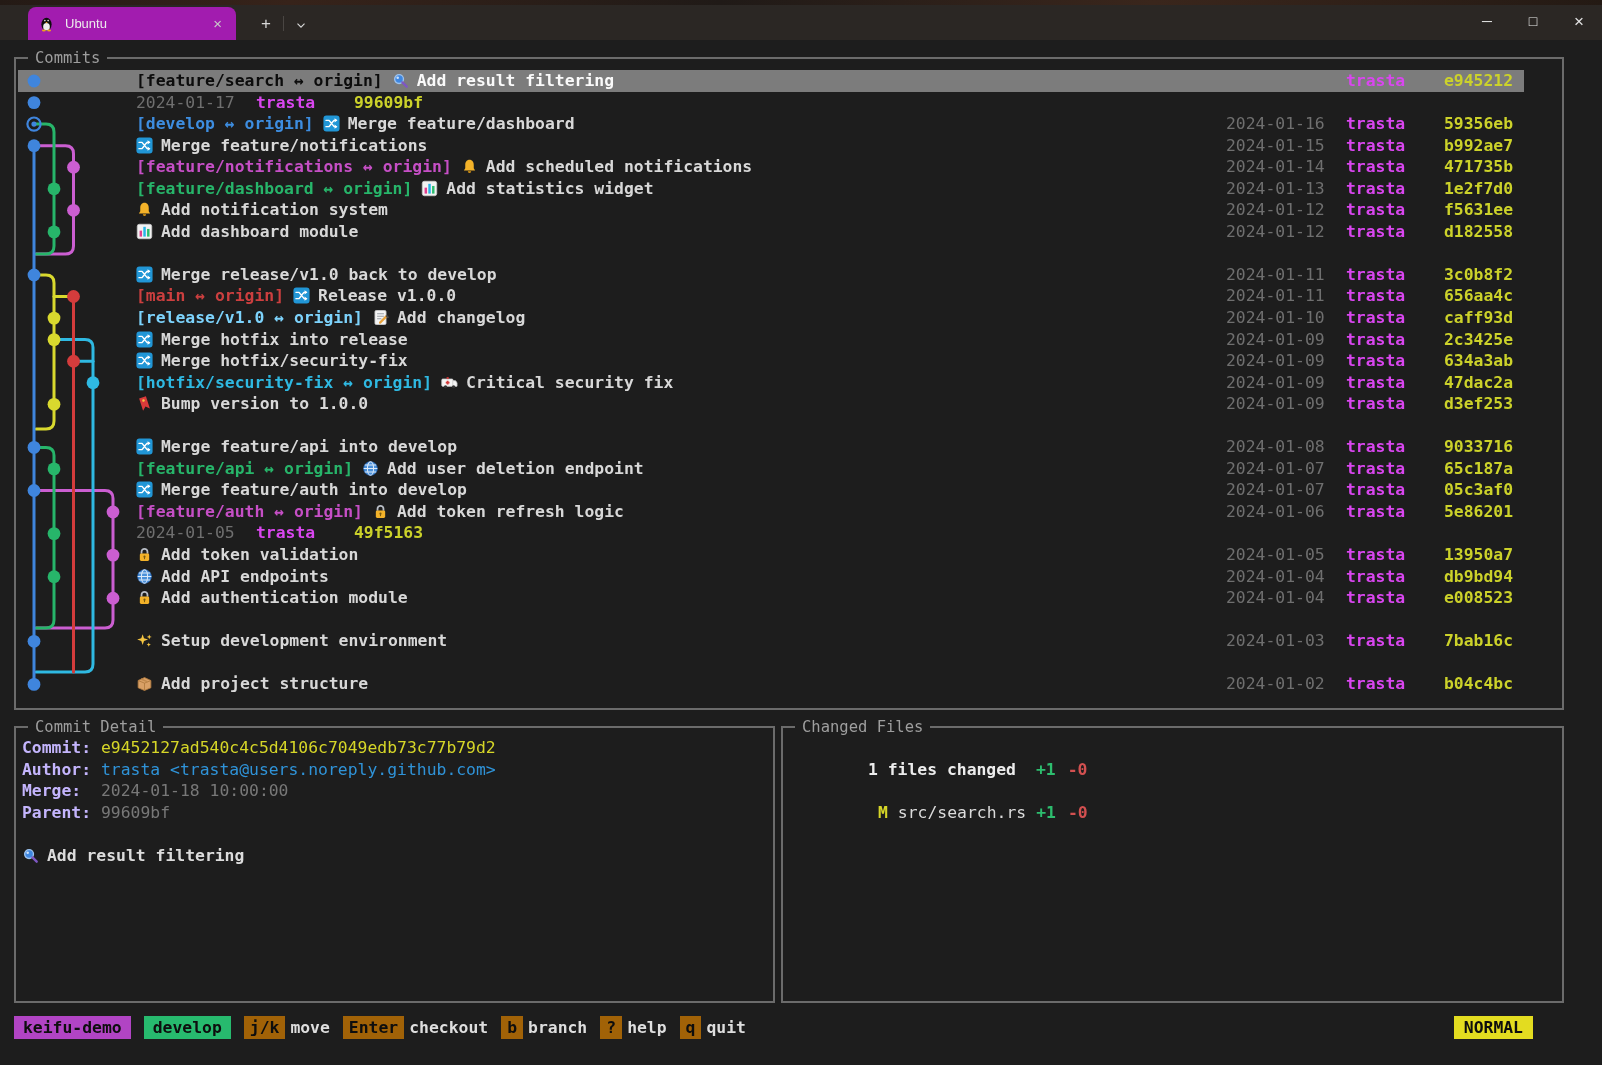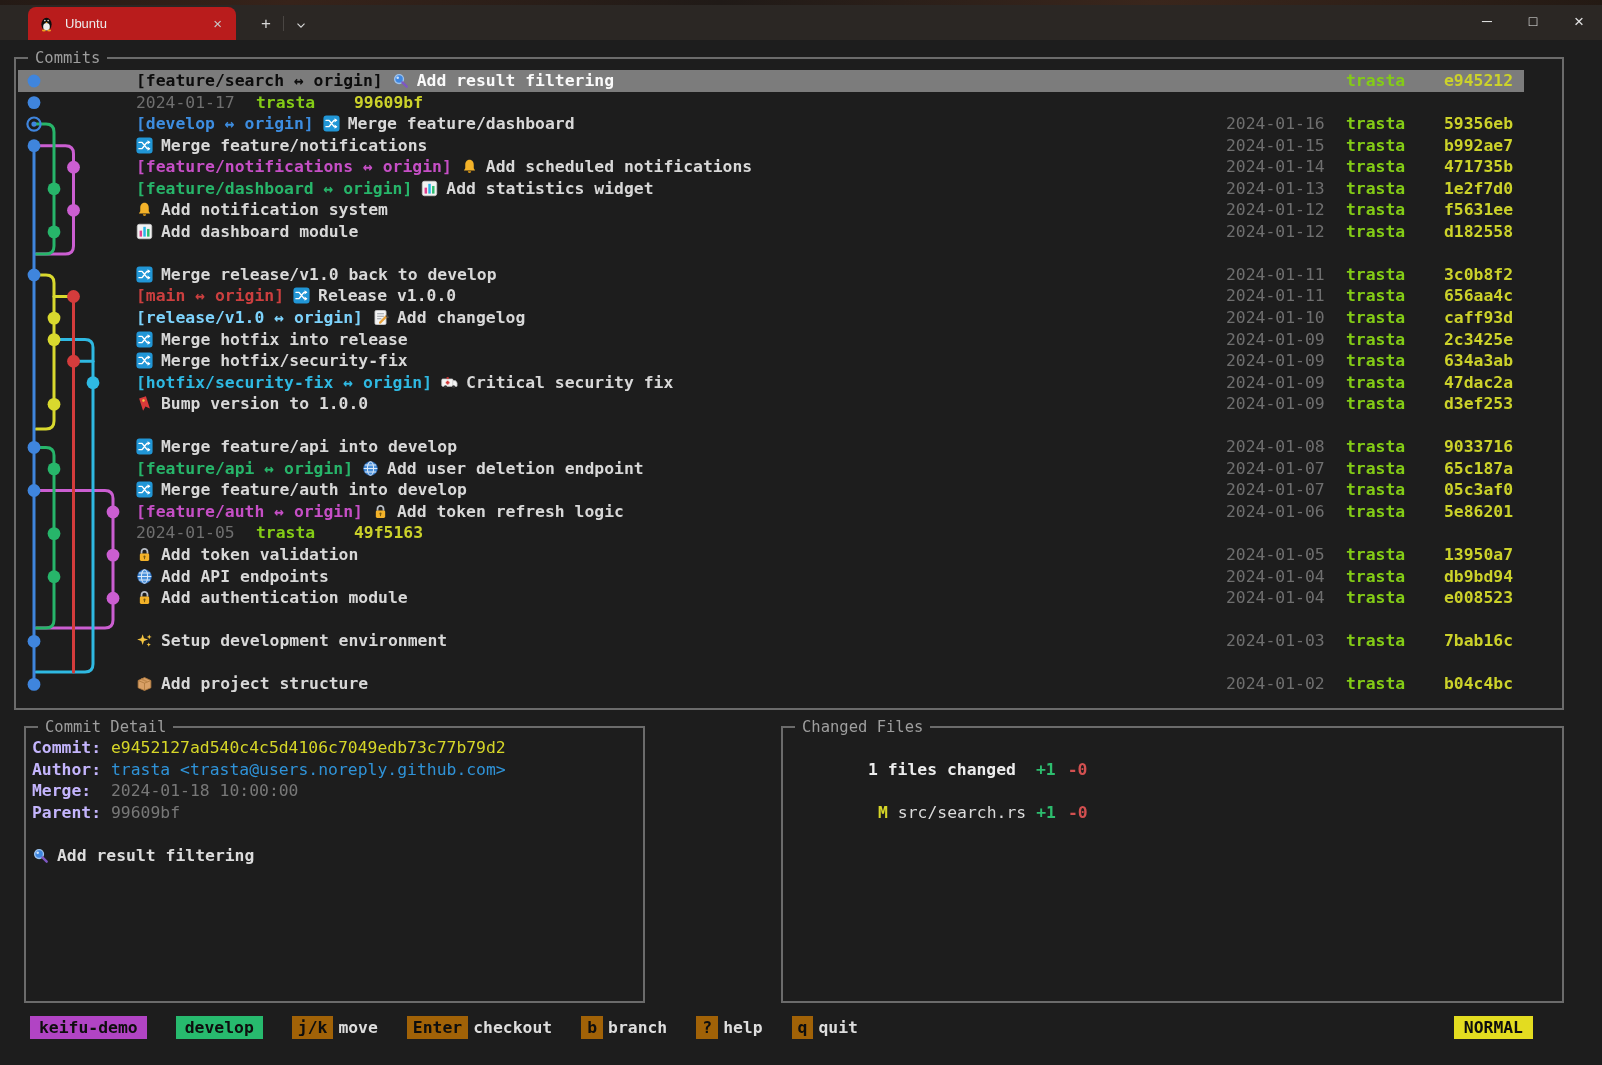--- a/index.html
+++ b/index.html
@@ -4,47 +4,47 @@
 <style>
   * { margin:0; padding:0; box-sizing:border-box; }
   html,body { background:#000; }
   .screen { position:relative; width:1602px; height:1065px; overflow:hidden;
             background:#1d1d1d; font-family:"DejaVu Sans Mono","Liberation Mono",monospace; }
   
   .topstrip { position:absolute; left:0; top:0; width:100%; height:5px;
               background:linear-gradient(90deg,#241a15,#37231a 18%,#201a17 45%,#3a261c 72%,#241a14); }
   .titlebar { position:absolute; left:0; top:5px; width:100%; height:35px; background:#2b2724;
               font-family:"Liberation Sans","DejaVu Sans",sans-serif; }
-  .tab { position:absolute; left:28px; top:2px; width:208px; height:33px; background:#b91c1c;
+  .tab { position:absolute; left:28px; top:2px; width:208px; height:33px; background:#a21caf;
          border-radius:8px 8px 0 0; display:flex; align-items:center; padding:0 10px; }
   .tab-title { color:#ececec; font-size:13px; margin-left:10px; flex:1; }
   .tab-close { color:#c9c9c9; font-size:15px; cursor:default; padding:0 4px; }
   .tux svg { width:17px; height:17px; display:block; }
   .newtab { position:absolute; left:253px; top:7px; color:#d8d8d8; font-size:17px; width:26px; height:24px;
             text-align:center; line-height:23px; }
   .tabsep { position:absolute; left:283px; top:11px; width:1px; height:15px; background:#4a4643; }
   .tabdrop { position:absolute; left:290px; top:9px; width:22px; height:20px; color:#d8d8d8; text-align:center; }
   .wincontrols { position:absolute; right:0; top:-2px; height:37px; display:flex; }
   .wincontrols span { width:46px; height:37px; color:#e4e4e4; text-align:center; line-height:37px; font-size:14px; }
   
   .panel { position:absolute; border:2px solid #6b6b6b; }
   .ptitle { position:absolute; top:-12px; left:12px; background:#1d1d1d; padding:0 7px;
             color:#9e9e9e; font-size:15.5px; line-height:22px; font-weight:400; }
   #commits-panel { left:14px; top:57px; width:1550px; height:653px; }
-  #detail-panel  { left:24px; top:726px; width:621px; height:277px;padding-left:6px; }
+  #detail-panel  { left:14px; top:726px; width:761px; height:277px;padding-left:6px; }
   #files-panel   { left:781px; top:726px; width:783px; height:277px; }
   
   .rows { position:absolute; left:2px; top:11px; right:2px; font-size:16.4px; }
   .row { display:flex; height:21.55px; line-height:21.55px; position:relative; font-weight:700; white-space:pre; }
   .row > * { position:relative; }
   .row.sel::before { content:""; position:absolute; left:0; top:0; bottom:0; right:36px; background:#7c7c7c; }
   .gut  { width:118px; flex:none; }
   .mid  { flex:1; overflow:hidden; color:#d8d8d8; }
   .date { width:100px; flex:none; color:#6f6f6f; font-weight:400; }
-  .auth { width:62px;  flex:none; margin-left:20px; color:#84cc16; }
+  .auth { width:62px;  flex:none; margin-left:20px; color:#d946ef; }
   .hash { width:72px;  flex:none; margin-left:36px; margin-right:44px; color:#ccd22a; }
   .row.sel .lbl { color:#0c0c0c; }
   .row.sel .mid { color:#fafafa; }
   .lbl { margin-right:9px; }
   .lc-blue{color:#3d8de0} .lc-magenta{color:#c64fc6} .lc-green{color:#27b56a}
   .lc-red{color:#cc3f3f} .lc-yellow{color:#7dd3fc} .lc-cyan{color:#2fb9e2}
   .ico { margin-right:8px; display:inline-block; }
   .ico svg { width:17px; height:17px; vertical-align:-3px; }
   
   #graph { position:absolute; left:0; top:0; width:1602px; height:1065px; pointer-events:none; z-index:5; }
@@ -60,21 +60,21 @@
   .fsum { height:21.5px; line-height:21.5px; color:#ececec; font-weight:700; white-space:pre; }
   .fsum .txt { margin-right:20px; }
   .add { color:#2dbd6e; font-weight:700; margin-right:12px; }
   .del { color:#d35050; font-weight:700; }
   .fentry { height:21.5px; line-height:21.5px; padding-left:10px; white-space:pre; }
   .fstatus { color:#d6d628; font-weight:700; margin-right:10px; }
   .fpath { color:#dcdcdc; margin-right:10px;margin-top:8px; }
   
   .statusbar { position:absolute; left:14px; right:14px; top:1016px; height:23px;
                display:flex; gap:13px; font-size:16.4px; line-height:23px; }
-  .chip { display:inline-block; height:23px; padding:0 9px; color:#0e0e0e; font-weight:700;margin-left:16px; }
+  .chip { display:inline-block; height:23px; padding:0 9px; color:#0e0e0e; font-weight:700; }
   .chip.repo   { background:#b144c4; }
   .chip.branch { background:#27ba6e; }
   .chip.key    { background:#a16207; padding:0 6px; }
   .keyhint { display:flex; }
   .klabel { color:#dedede; font-weight:700; padding-left:5px; }
   .chip.mode { position:absolute; right:55px; top:0; background:#e3dc20; padding:0 10px; }
 </style>
 </head>
 <body>
 

